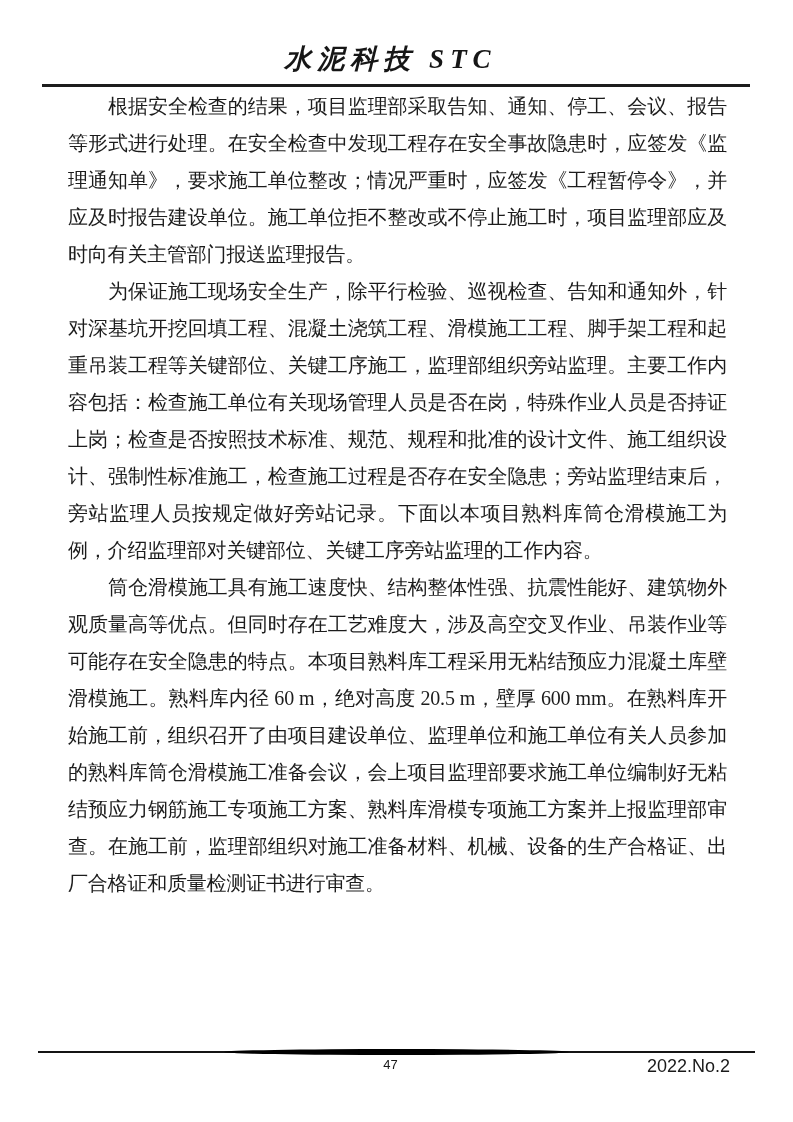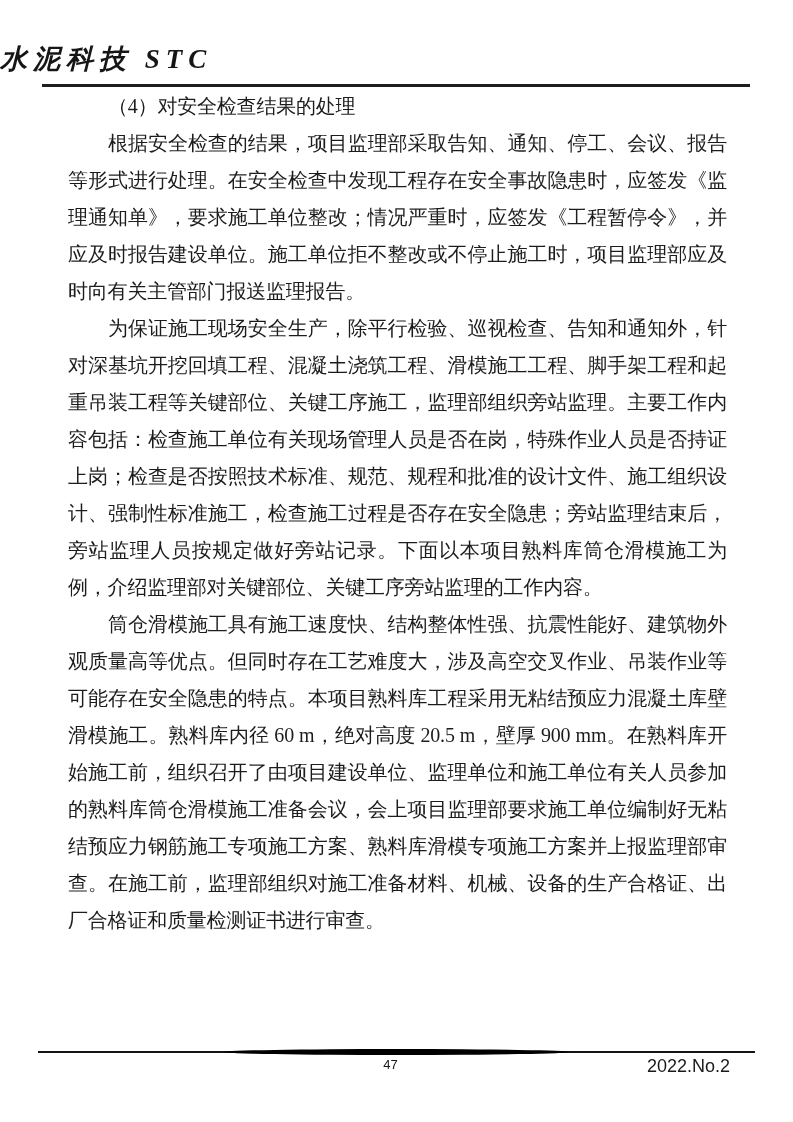--- a/index.html
+++ b/index.html
@@ -17,21 +17,21 @@
     font-family: "Liberation Serif", "DejaVu Serif", serif;
     overflow: hidden;
   }
 
   
   .journal-title {
     position: absolute;
     top: 41px;
     left: 0;
     right: 12px;
-    text-align: left;
+    text-align: center;
     font-size: 27px;
     font-weight: bold;
     font-style: italic;
     letter-spacing: 6px;
     color: #161616;
     white-space: nowrap;
   }
   .header-rule {
     position: absolute;
     top: 84px;
@@ -118,28 +118,27 @@
 </head>
 <body>
 
 <div class="page">
 
   <div class="journal-title">水泥科技 STC</div>
 
   <div class="header-rule"></div>
 
   <div class="article-body">
-    <p class="sub-heading">（4）对安全检查结果的处理</p>
 
     <p class="body-paragraph">根据安全检查的结果，项目监理部采取告知、通知、停工、会议、报告等形式进行处理。在安全检查中发现工程存在安全事故隐患时，应签发《监理通知单》，要求施工单位整改；情况严重时，应签发《工程暂停令》，并应及时报告建设单位。施工单位拒不整改或不停止施工时，项目监理部应及时向有关主管部门报送监理报告。</p>
 
 
     <p class="body-paragraph">为保证施工现场安全生产，除平行检验、巡视检查、告知和通知外，针对深基坑开挖回填工程、混凝土浇筑工程、滑模施工工程、脚手架工程和起重吊装工程等关键部位、关键工序施工，监理部组织旁站监理。主要工作内容包括：检查施工单位有关现场管理人员是否在岗，特殊作业人员是否持证上岗；检查是否按照技术标准、规范、规程和批准的设计文件、施工组织设计、强制性标准施工，检查施工过程是否存在安全隐患；旁站监理结束后，旁站监理人员按规定做好旁站记录。下面以本项目熟料库筒仓滑模施工为例，介绍监理部对关键部位、关键工序旁站监理的工作内容。</p>
 
-    <p class="body-paragraph">筒仓滑模施工具有施工速度快、结构整体性强、抗震性能好、建筑物外观质量高等优点。但同时存在工艺难度大，涉及高空交叉作业、吊装作业等可能存在安全隐患的特点。本项目熟料库工程采用无粘结预应力混凝土库壁滑模施工。熟料库内径 60 m，绝对高度 20.5 m，壁厚 900 mm。在熟料库开始施工前，组织召开了由项目建设单位、监理单位和施工单位有关人员参加的熟料库筒仓滑模施工准备会议，会上项目监理部要求施工单位编制好无粘结预应力钢筋施工专项施工方案、熟料库滑模专项施工方案并上报监理部审查。在施工前，监理部组织对施工准备材料、机械、设备的生产合格证、出厂合格证和质量检测证书进行审查。</p>
+    <p class="body-paragraph">筒仓滑模施工具有施工速度快、结构整体性强、抗震性能好、建筑物外观质量高等优点。但同时存在工艺难度大，涉及高空交叉作业、吊装作业等可能存在安全隐患的特点。本项目熟料库工程采用无粘结预应力混凝土库壁滑模施工。熟料库内径 60 m，绝对高度 20.5 m，壁厚 600 mm。在熟料库开始施工前，组织召开了由项目建设单位、监理单位和施工单位有关人员参加的熟料库筒仓滑模施工准备会议，会上项目监理部要求施工单位编制好无粘结预应力钢筋施工专项施工方案、熟料库滑模专项施工方案并上报监理部审查。在施工前，监理部组织对施工准备材料、机械、设备的生产合格证、出厂合格证和质量检测证书进行审查。</p>
   </div>
 
   <div class="footer-rule">
     <div class="footer-rule-base"></div>
     <div class="footer-rule-bulge"></div>
   </div>
 
   <div class="page-number">47</div>
 
   <div class="issue-label">2022.No.2</div>

